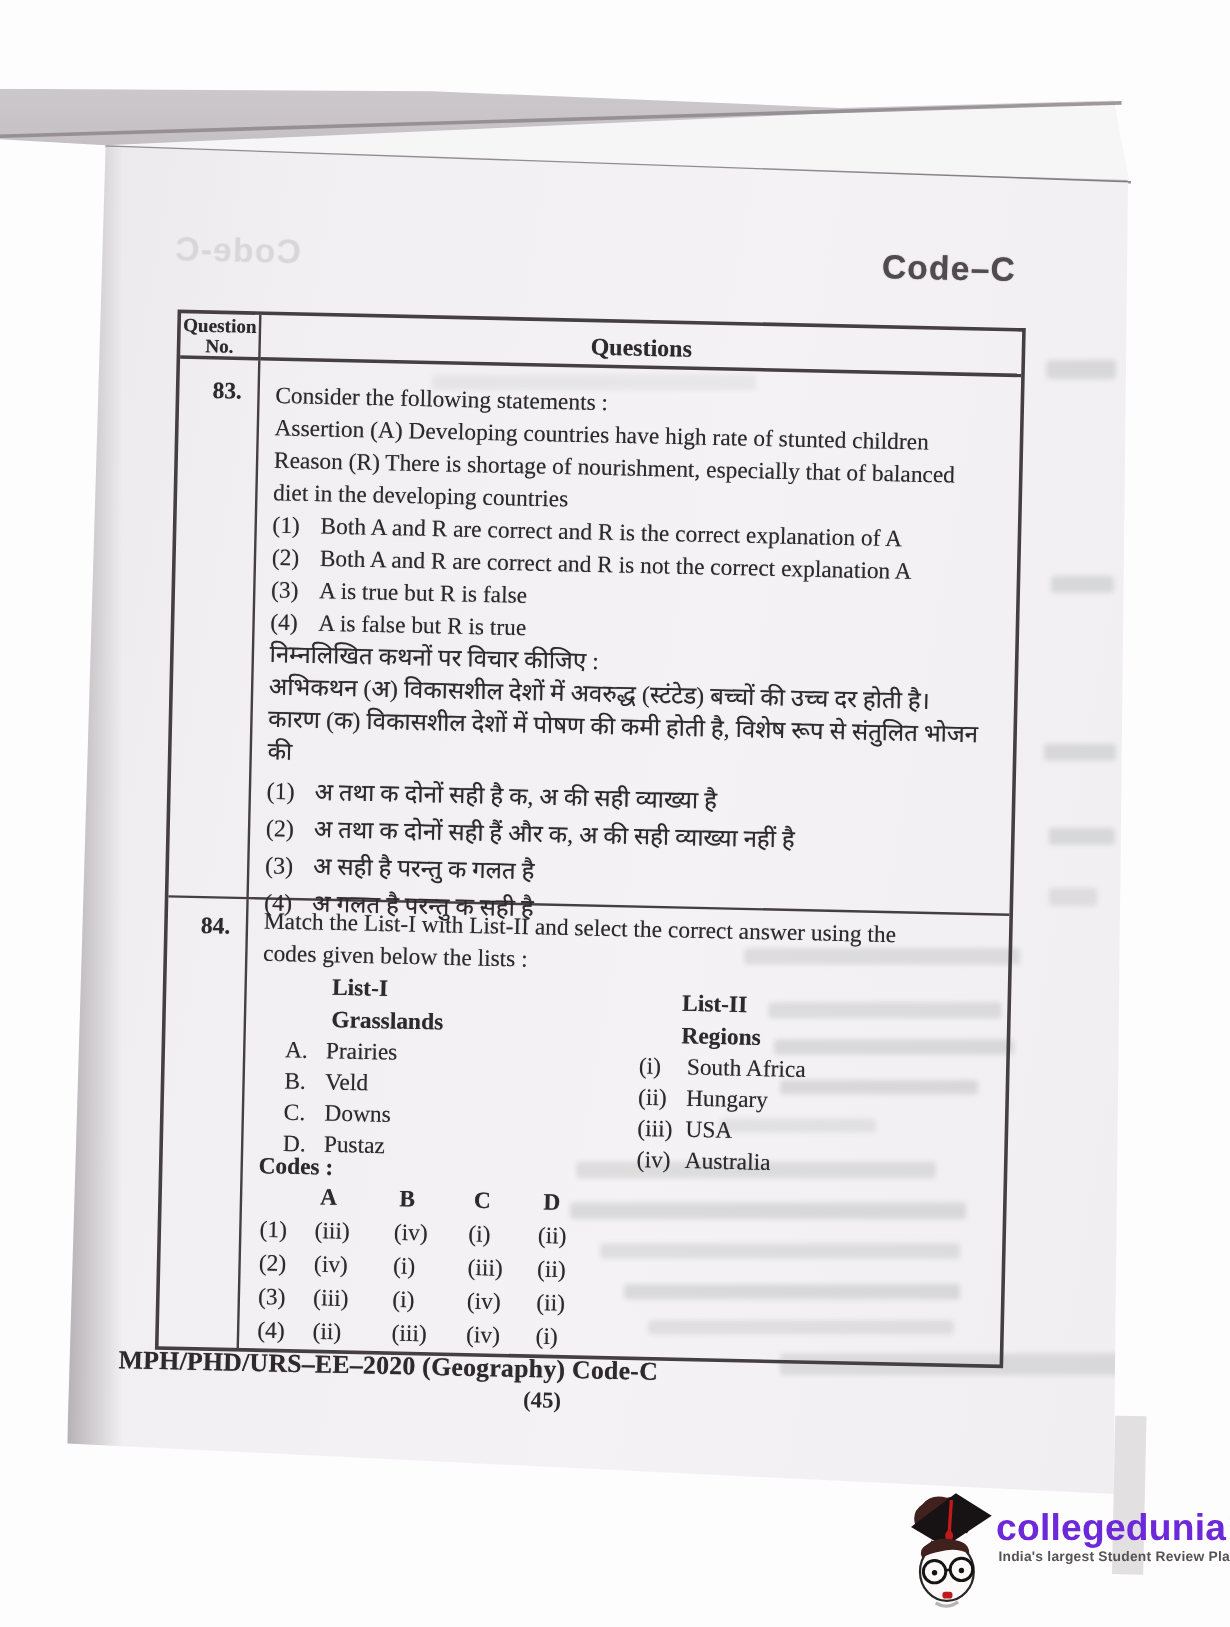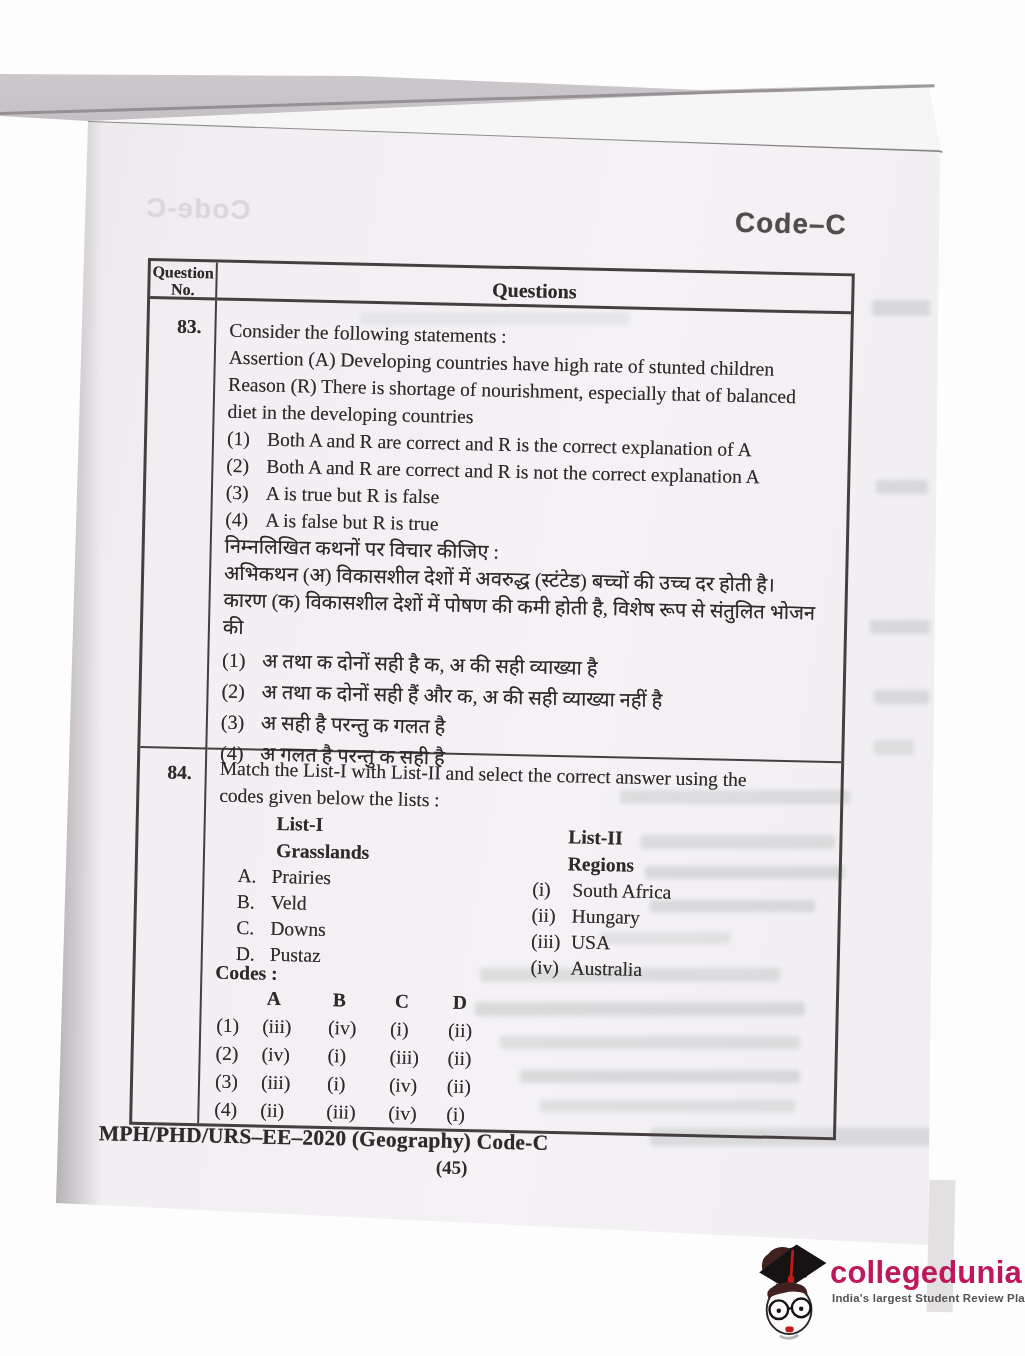--- a/index.html
+++ b/index.html
@@ -81,21 +81,21 @@
   .footer1{position:absolute;top:864px;left:-30px;width:500px;font-weight:bold;font-size:21.5px;
        letter-spacing:.2px;white-space:nowrap;text-shadow:0 0 .7px rgba(46,41,43,.6);}
   .footer2{position:absolute;top:892px;left:-30px;width:707px;text-align:center;font-size:19px;
        font-weight:bold;}
 
   
   .logo{position:absolute;left:748px;top:1240px;width:265px;height:110px;}
   .logo .mascot{position:absolute;left:0;top:0;}
   .logo .brandrow{position:absolute;left:82px;top:18px;display:flex;align-items:flex-start;}
   .logo .brand{font-family:"Liberation Sans",sans-serif;font-weight:bold;font-size:31px;
-       color:#be185d;letter-spacing:.2px;line-height:30px;}
+       color:#6d28d9;letter-spacing:.2px;line-height:30px;}
   .logo .domain{font-family:"Liberation Sans",sans-serif;font-weight:bold;font-size:9px;
        color:#44659f;writing-mode:vertical-rl;margin-left:1px;margin-top:2px;letter-spacing:.5px;}
   .logo .tagline{position:absolute;left:84px;top:52px;font-family:"Liberation Sans",sans-serif;
        font-weight:bold;font-size:11.5px;color:#565355;letter-spacing:.2px;white-space:nowrap;}
 </style>
 </head>
 <body>
 
 <div class="canvas">
 

